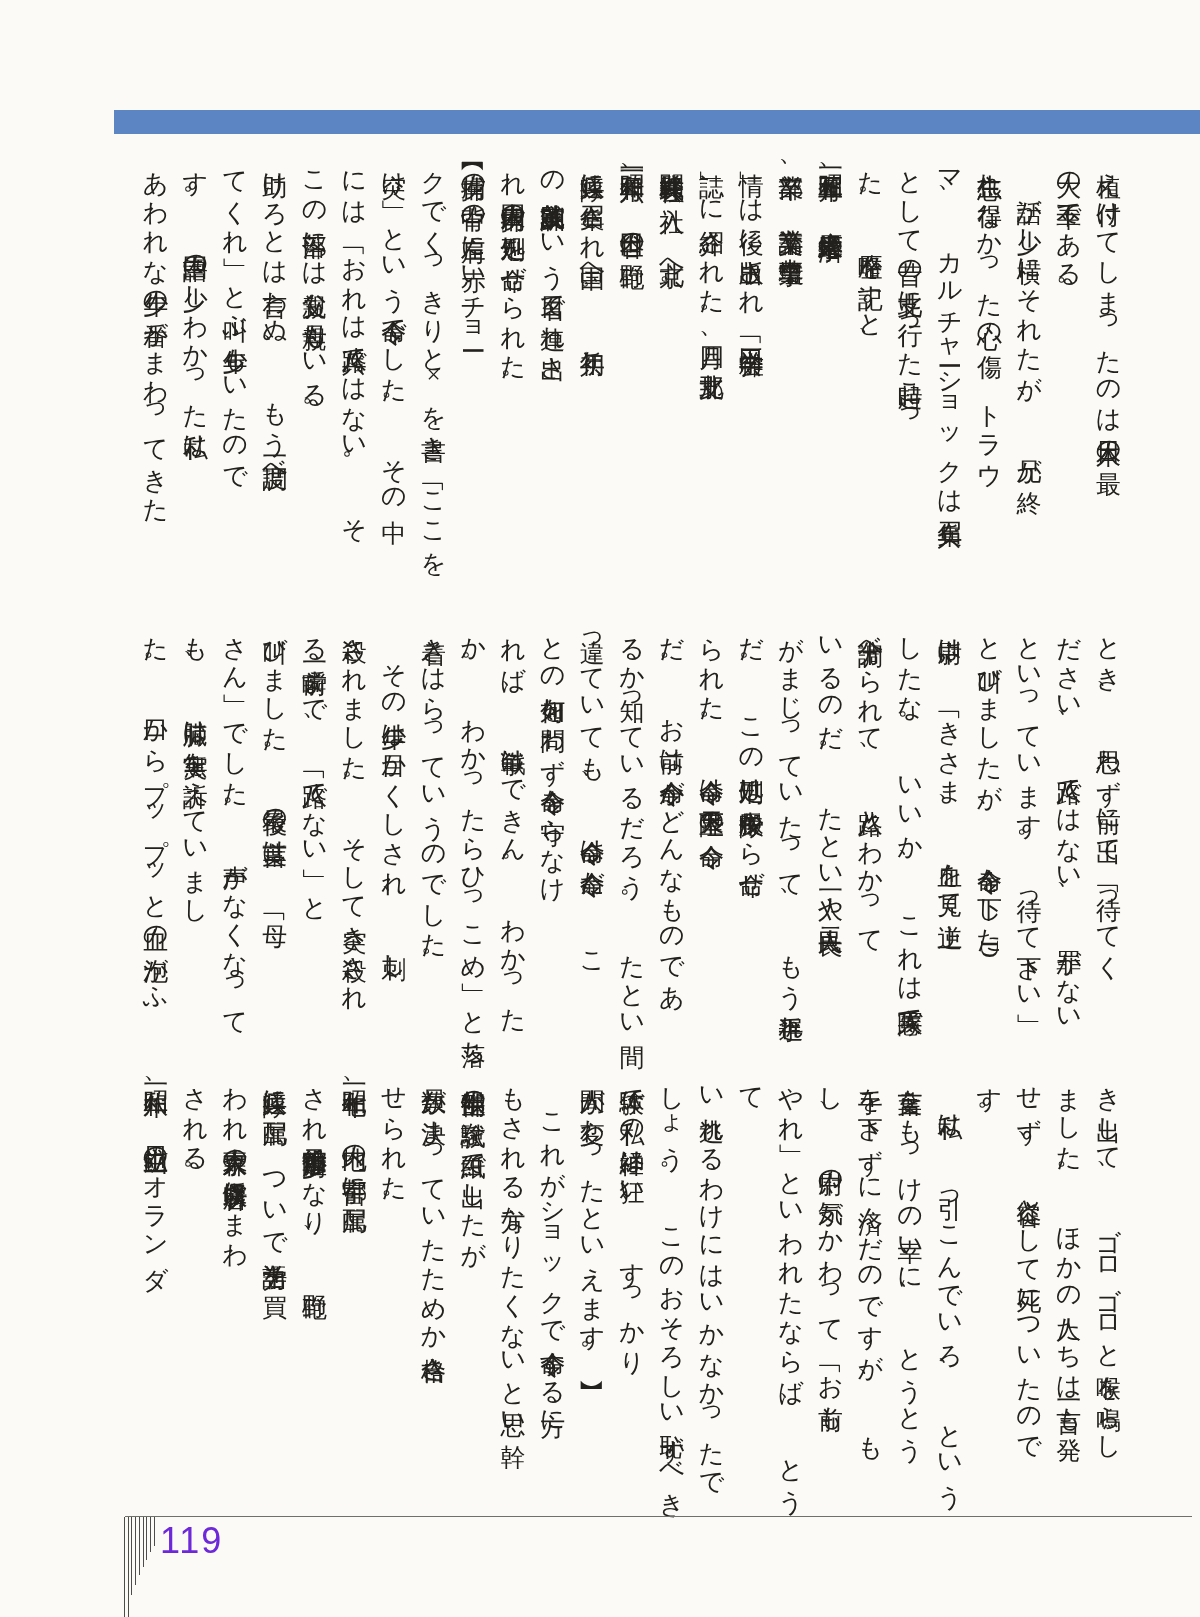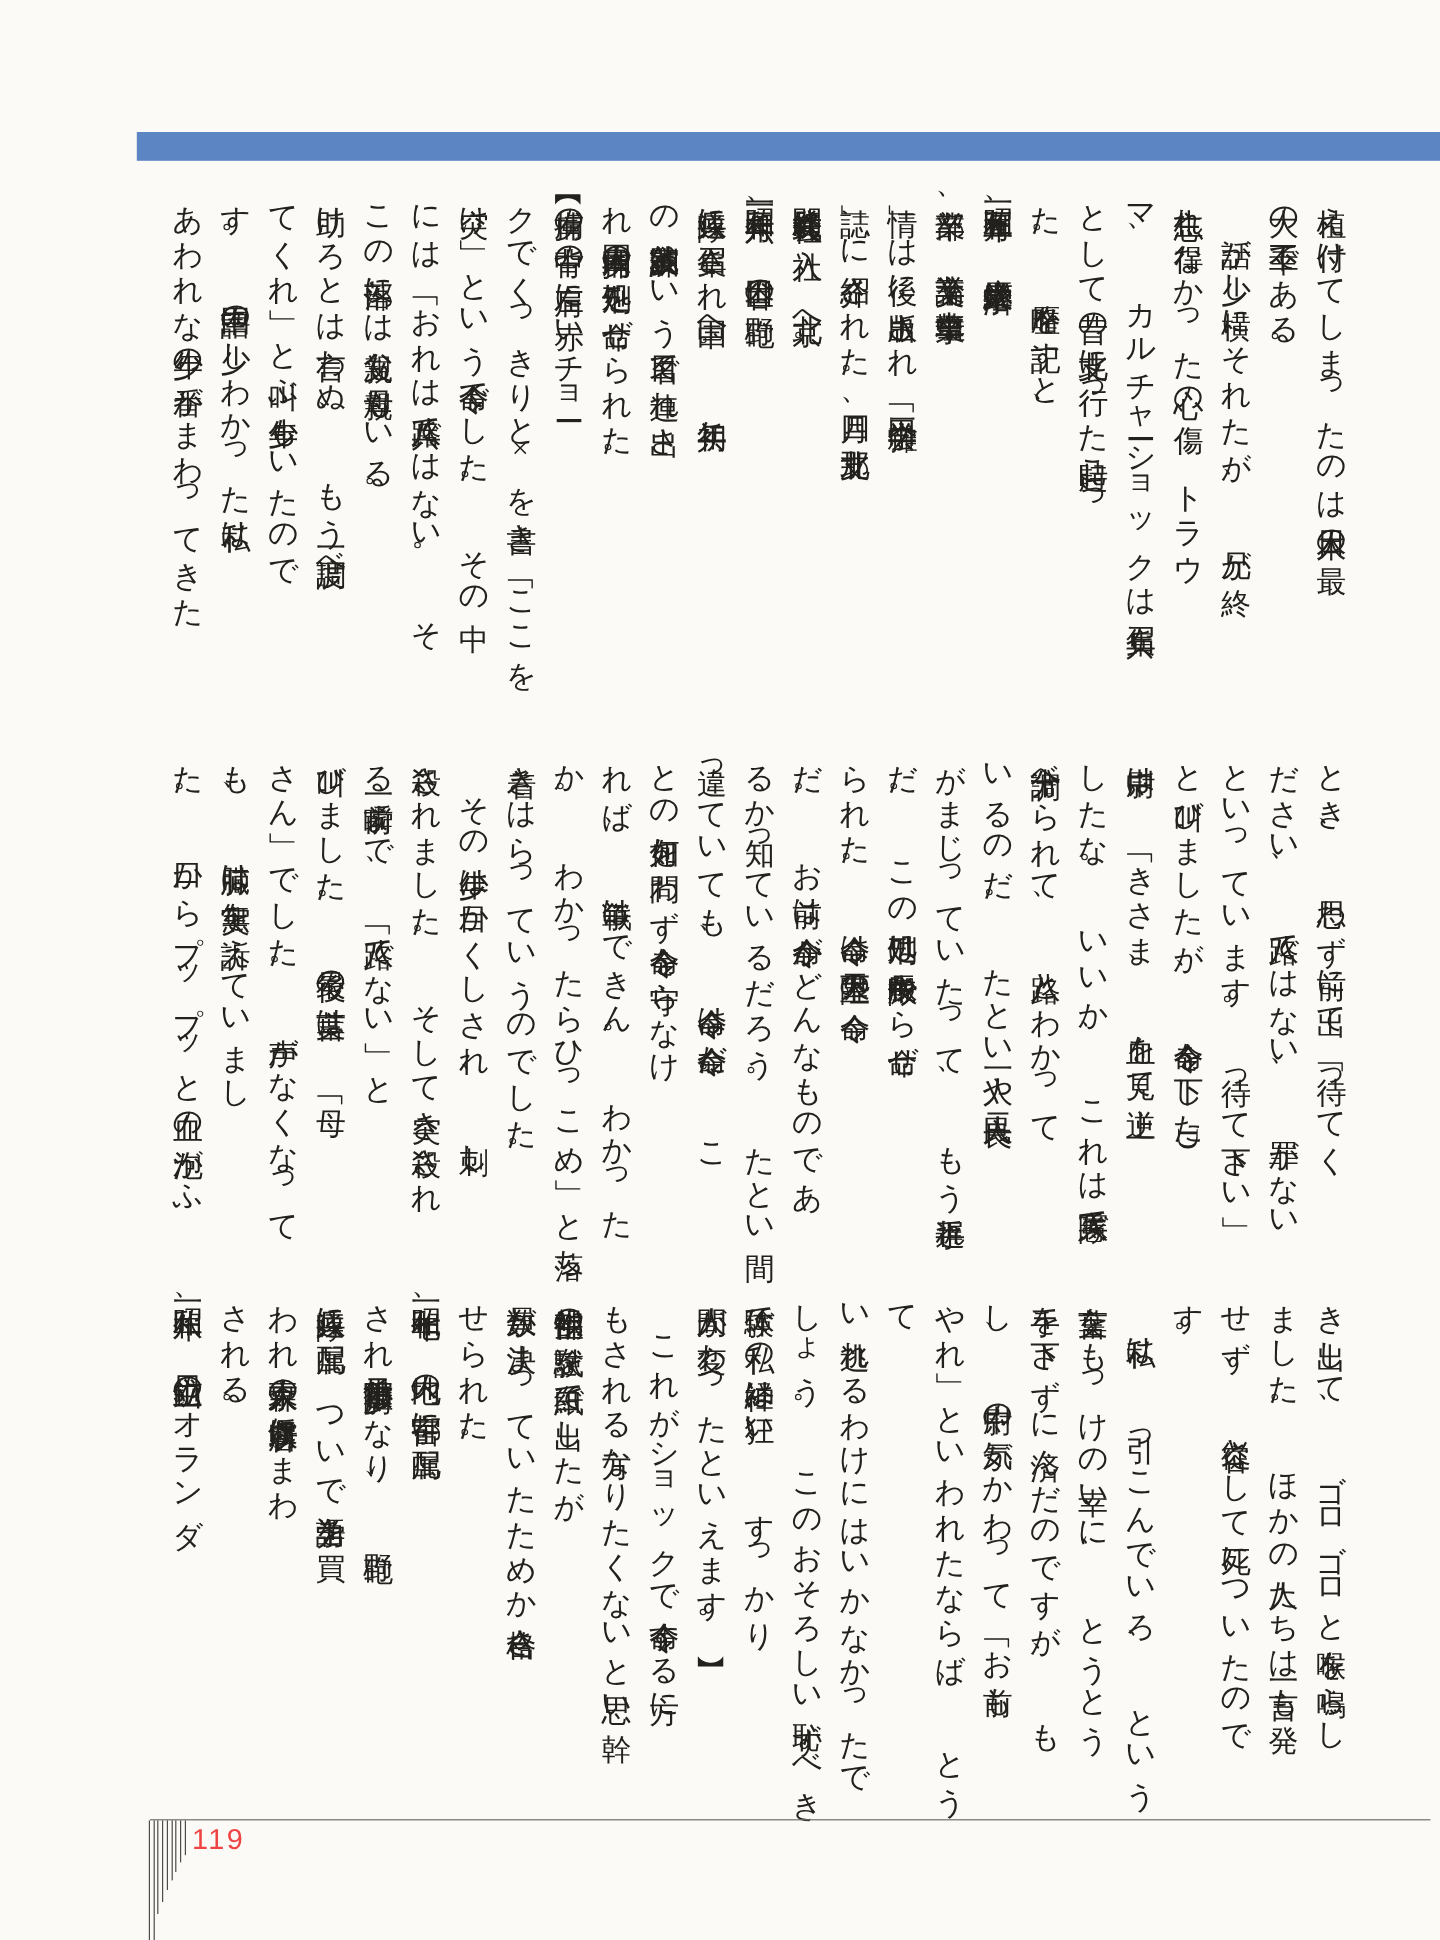--- a/index.html
+++ b/index.html
@@ -45,23 +45,23 @@
   }
   .tick {
     position:absolute; top:0;
     width:1px;
     background:#4c4c4a;
   }
   .page-number {
     position:absolute;
     left:160px; top:1520px;
     font-family:"Liberation Sans","DejaVu Sans",sans-serif;
-    font-size:24px;
+    font-size:36px;
     letter-spacing:2px;
-    color:#ef4444;
+    color:#6d28d9;
   }
 </style>
 </head>
 <body>
 
 <div class="page">
 
   <div class="accent-bar" style="background: rgb(91, 133, 195);"></div>
 
   <section class="band band-top">

